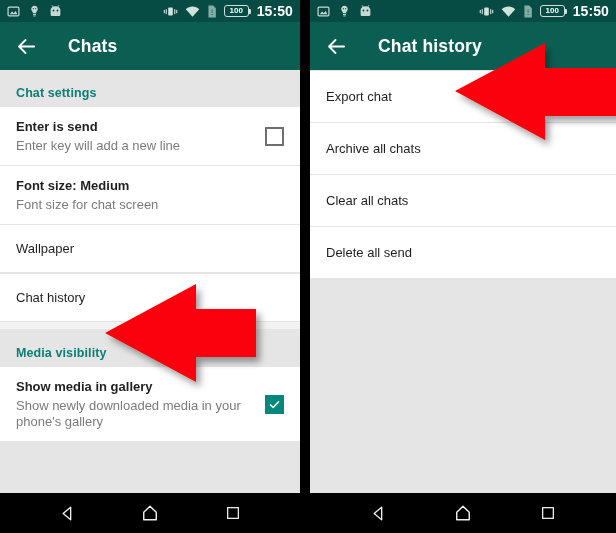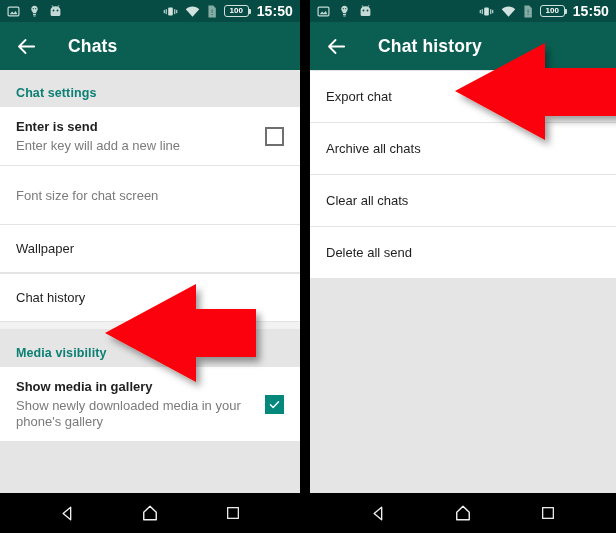--- a/index.html
+++ b/index.html
@@ -308,20 +308,21 @@
         <div class="row-text">
           <div class="row-title strong">Enter is send</div>
           <div class="row-sub">Enter key will add a new line</div>
         </div>
         <div class="checkbox unchecked"></div>
       </div>
       <div class="divider"></div>
 
       <div class="row row-two">
         <div class="row-text">
+          <div class="row-title strong">Font size: Medium</div>
           <div class="row-sub">Font size for chat screen</div>
         </div>
       </div>
       <div class="divider"></div>
 
       <div class="row row-one">
         <div class="row-text">
           <div class="row-title">Wallpaper</div>
         </div>
       </div>

